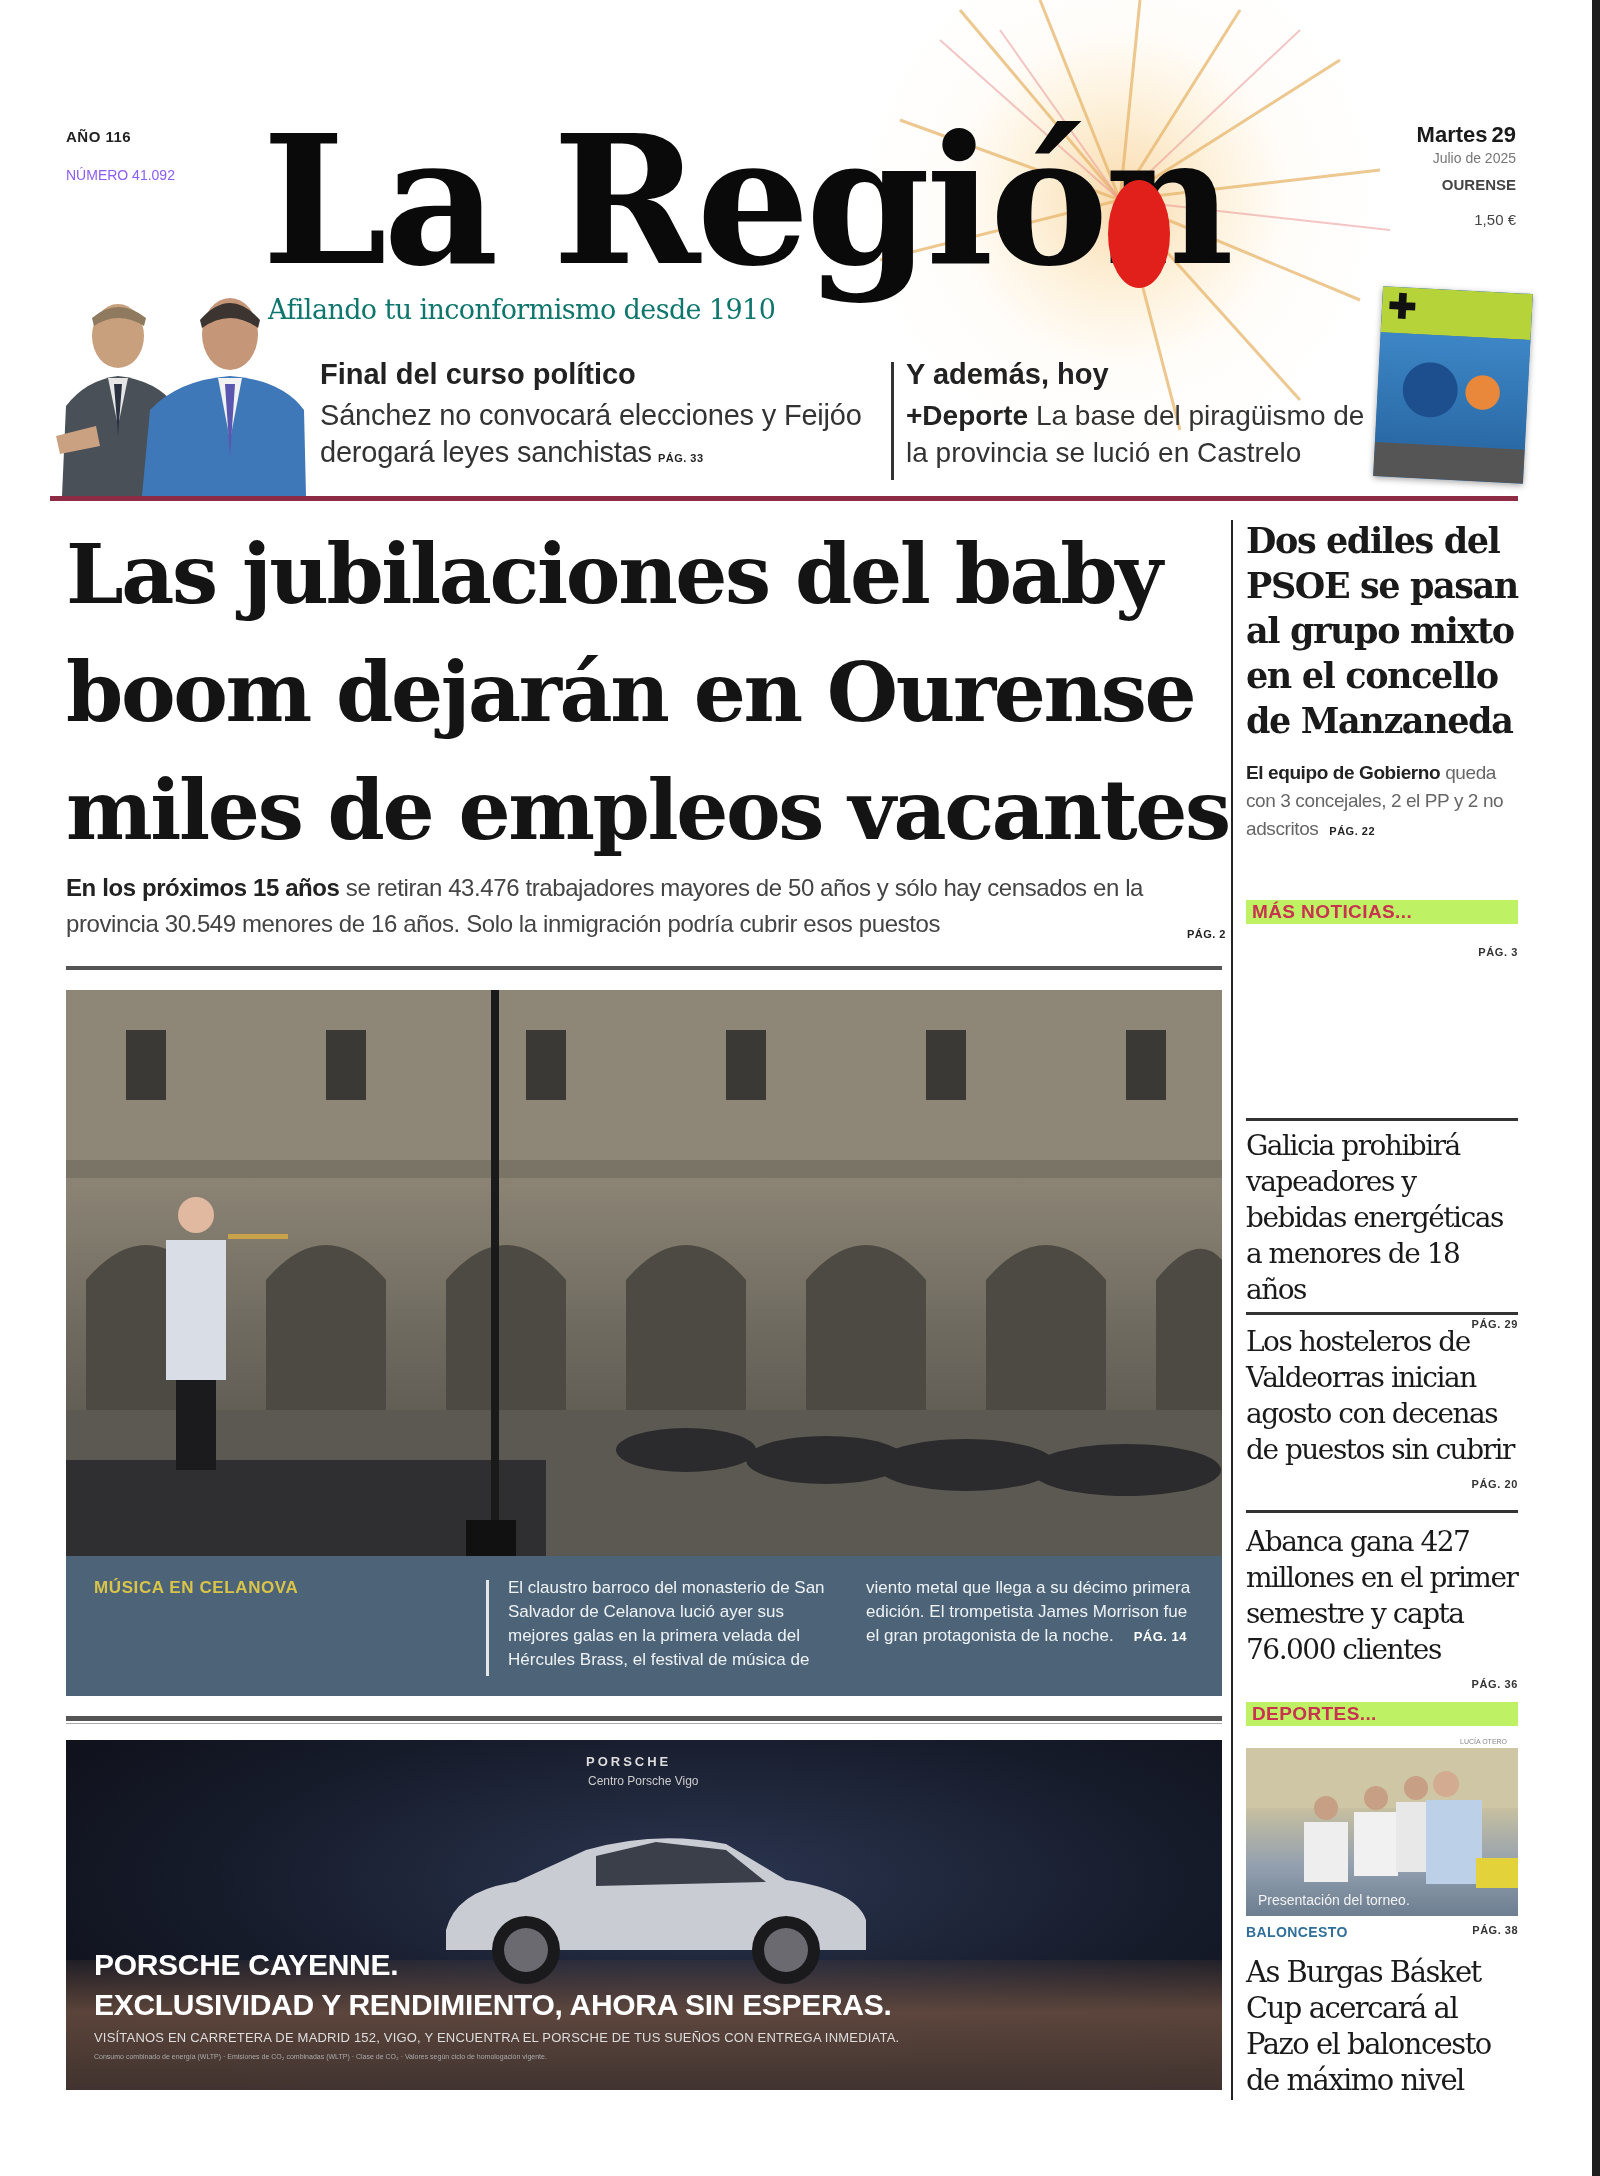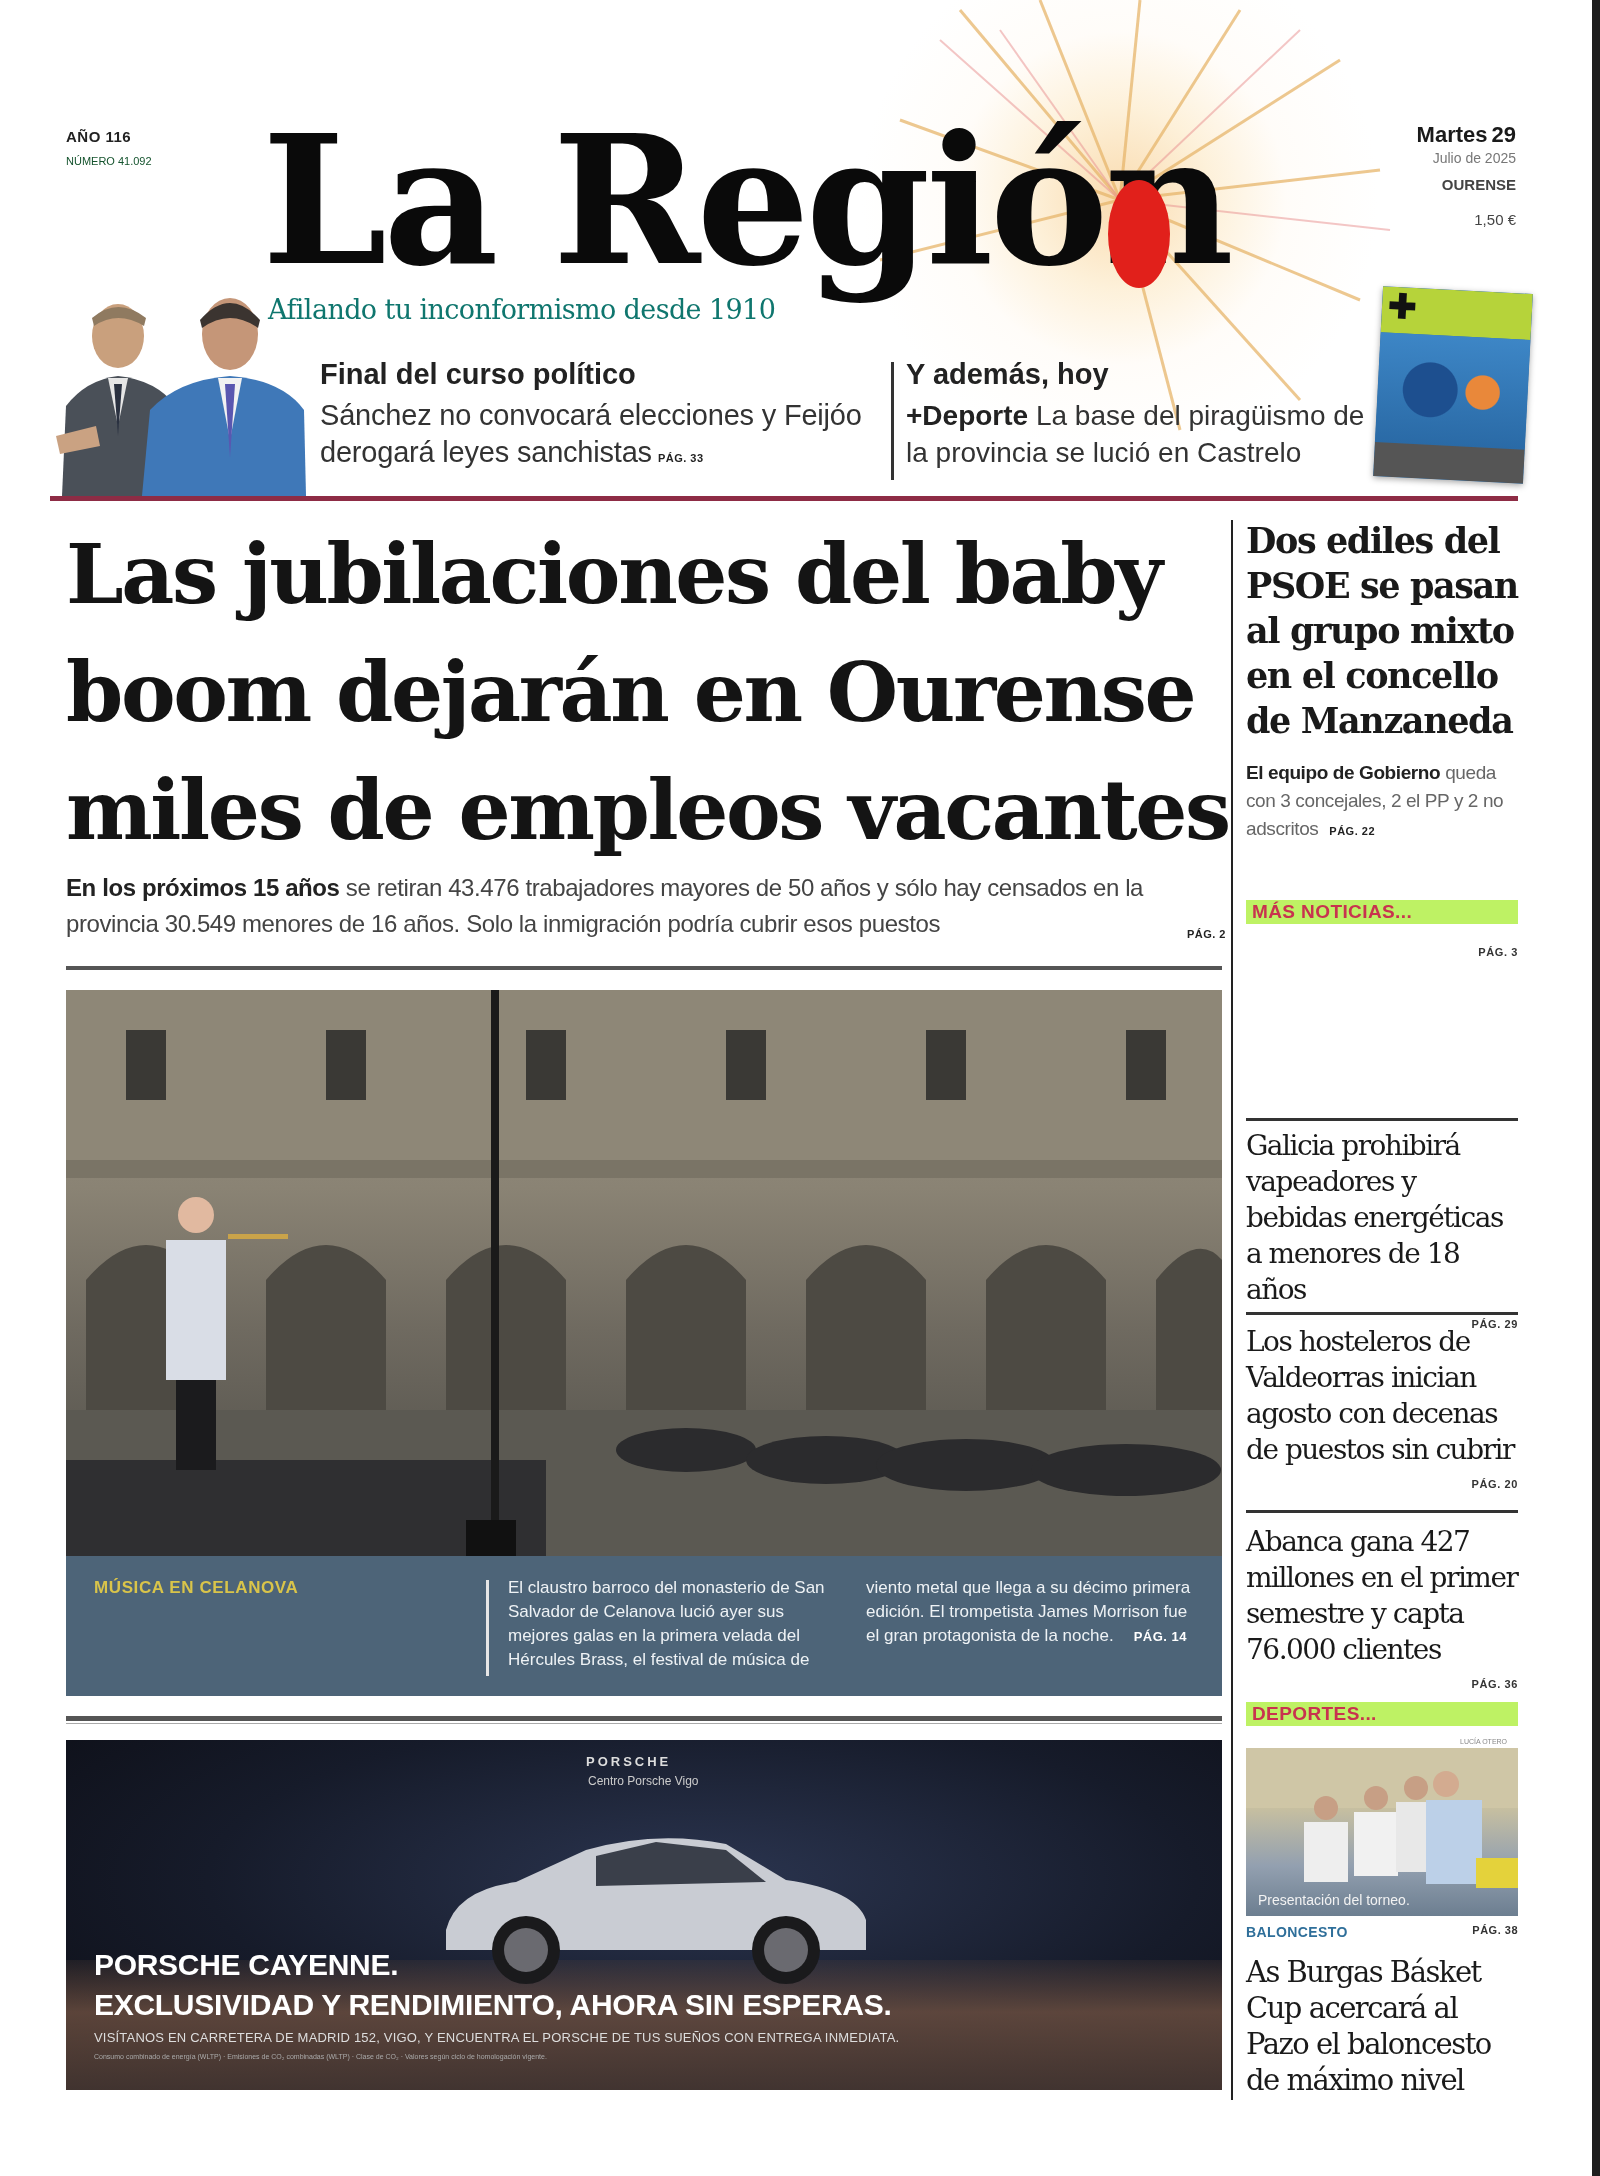--- a/index.html
+++ b/index.html
@@ -7,21 +7,21 @@
   body { position: relative; font-family: "Liberation Sans", sans-serif; color: #1a1a1a; }
 
   .right-edge { position: absolute; left: 1592px; top: 0; width: 8px; height: 2176px; background: #1e1e1e; }
 
   
   .burst { position: absolute; left: 840px; top: 0; width: 560px; height: 440px;
     background: radial-gradient(circle at 50% 45%, rgba(245,190,110,0.55) 0%, rgba(250,215,150,0.35) 25%, rgba(255,240,220,0.18) 45%, rgba(255,255,255,0) 70%); }
   .burst svg { position: absolute; left: 0; top: 0; }
   .meta-left { position: absolute; left: 66px; top: 128px; }
   .meta-left .year { font-size: 15px; font-weight: 700; color: #222; letter-spacing: 0.5px; }
-  .meta-left .number { font-size: 11px; color: #14532d; margin-top: 10px; }
+  .meta-left .number { font-size: 14px; color: #8b5cf6; margin-top: 22px; }
   .meta-right { position: absolute; right: 84px; top: 122px; text-align: right; }
   .meta-right .day { font-size: 22px; font-weight: 700; color: #1a1a1a; }
   .meta-right .day span { margin-left: 4px; }
   .meta-right .month { font-size: 14px; color: #777; margin-top: 2px; }
   .meta-right .city { font-size: 15px; color: #444; margin-top: 10px; font-weight: 700; }
   .meta-right .price { font-size: 15px; color: #444; margin-top: 18px; }
 
   .logo { position: absolute; left: 262px; top: 112px; font-family: "DejaVu Serif", serif; font-weight: 700;
     font-size: 178px; line-height: 178px; letter-spacing: -4px; color: #0a0a0a; white-space: nowrap; }
   .logo .dot-o { display: inline-block; position: relative; }

